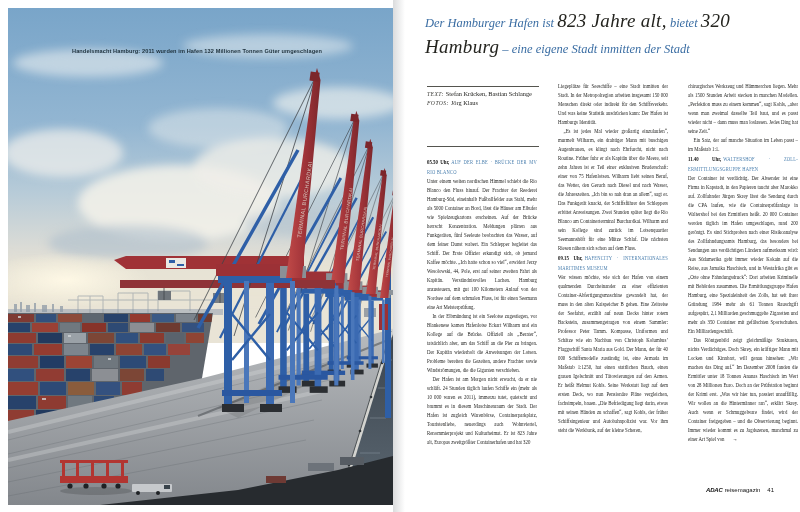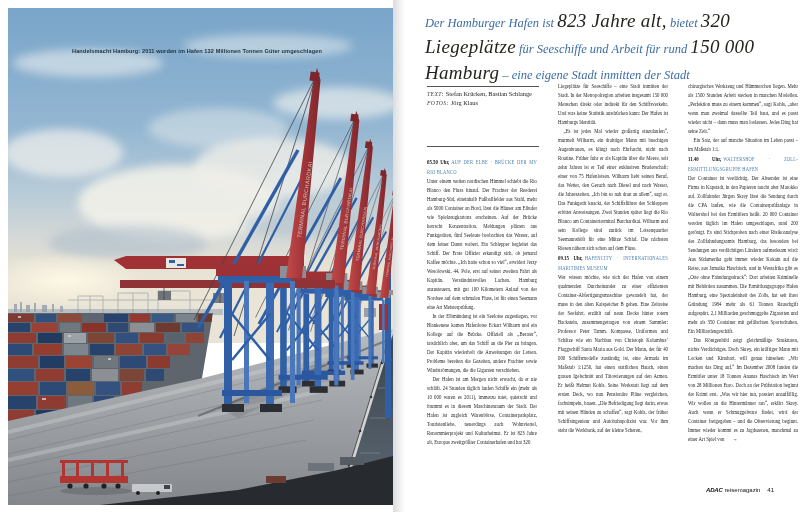--- a/index.html
+++ b/index.html
@@ -307,21 +307,20 @@
         <circle cx="150" cy="485" r="2" fill="#1e2124"></circle>
   </g>
 </svg>
 <div class="caption">Handelsmacht Hamburg: 2011 wurden im Hafen 132 Millionen Tonnen Güter umgeschlagen</div>
 </div>
 
 <div class="spine"></div>
 
 <div class="headline">
   <span class="ln"><span class="h-sm">Der Hamburger Hafen ist </span><span class="h-lg">823 Jahre alt,</span><span class="h-sm"> bietet </span><span class="h-lg">320</span></span>
-  <span class="ln"><span class="h-lg">Liegeplätze</span><span class="h-sm"> für Seeschiffe und Arbeit für rund </span><span class="h-lg">150 000</span></span>
   <span class="ln"><span class="h-lg">Hamburg</span><span class="h-sm"> – eine eigene Stadt inmitten der Stadt</span></span>
 </div>
 
 <div class="credits">
   <div class="row"><span class="cr-label">TEXT:</span><span>Stefan Krücken, Bastian Schlange</span></div>
   <div class="row"><span class="cr-label">FOTOS:</span><span>Jörg Klaus</span></div>
 </div>
 <div class="rule2"></div>
 
 <div id="col1" class="col">

